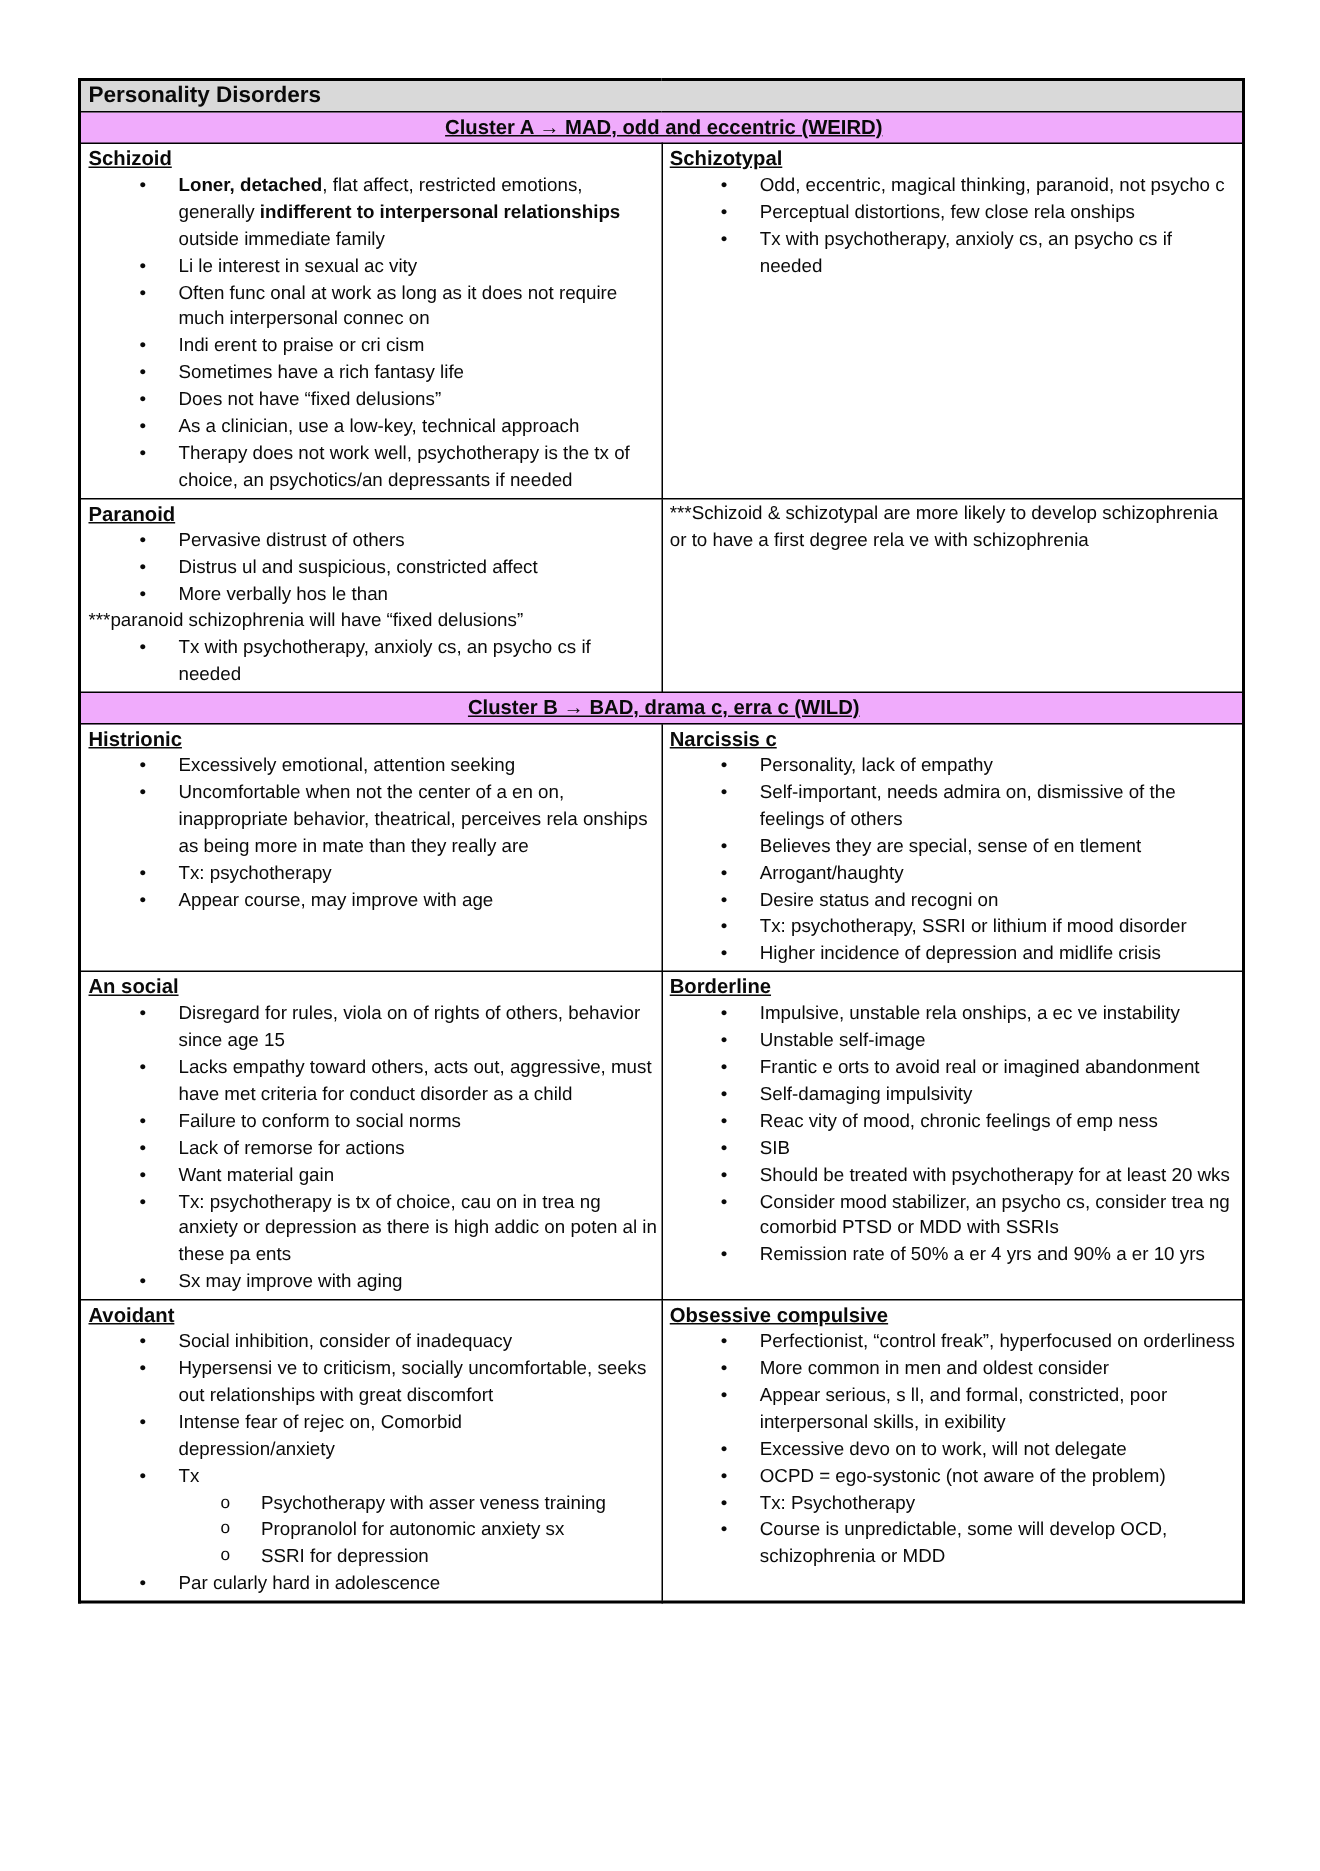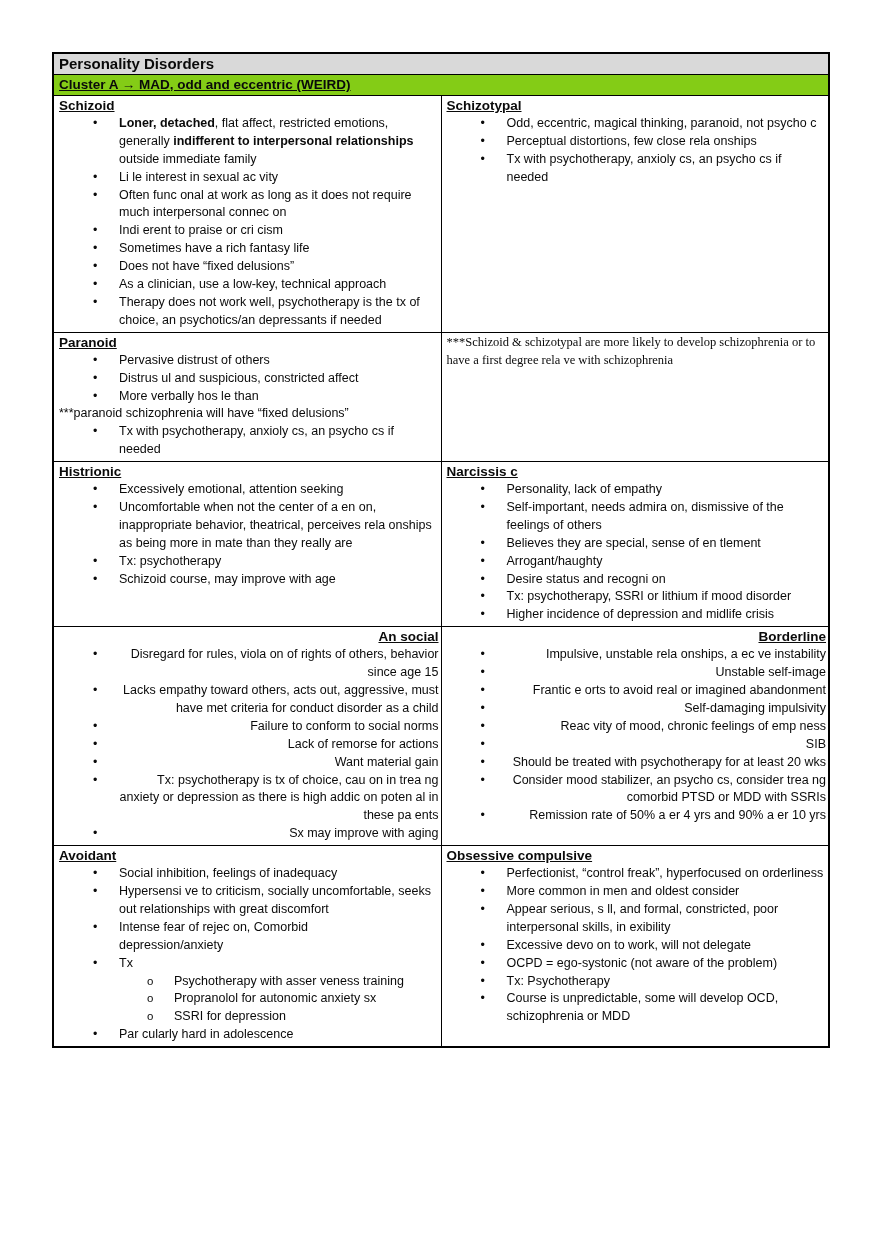--- a/index.html
+++ b/index.html
@@ -30,22 +30,22 @@
   tr.title-row th {
     background: #d9d9d9;
     text-align: left;
     font-size: 15px;
     font-weight: bold;
     padding: 1px 2px 1px 5px;
     height: 19px;
     line-height: 18px;
   }
   tr.cluster-row th {
-    background: #84cc16;
-    text-align: left;
+    background: #f0abfc;
+    text-align: center;
     font-size: 13.5px;
     font-weight: bold;
     padding: 1px 2px 2px 5px;
     height: 19px;
     line-height: 17px;
   }
   tr.cluster-row th .u { text-decoration: underline; }
 
   .cell {
     padding: 1px 2px 2px 5px;
@@ -57,26 +57,26 @@
     font-size: 13.5px;
     line-height: 17.9px;
     text-decoration: underline;
   }
   .item { position: relative; padding-left: 60px; }
   .item .marker { position: absolute; left: 34px; top: 0; }
   .item.sub { padding-left: 115px; }
   .item.sub .marker { left: 88px; font-size: 11.5px; }
   .item.plain { padding-left: 0; }
   .item-text { white-space: pre-wrap; }
-  .note { white-space: pre-wrap; font-family: Liberation Serif, serif; }
+  .note { white-space: pre-wrap; }
 
   tr.row-a1 td { height: 232px; }
   tr.row-a2 td { height: 125px; }
   tr.row-b1 td { height: 161px; margin-left: 40px; }
-  tr.row-b2 td { height: 215px; text-align: right; }
+  tr.row-b2 td { height: 215px; }
   tr.row-c1 td { height: 193px; }
 </style>
 </head>
 <body>
 
 <div class="page">
   <table class="pd-table">
     <colgroup>
         <col>
         <col>
@@ -128,29 +128,32 @@
                 <div class="item plain"><span class="item-text">***paranoid schizophrenia will have “fixed delusions”</span></div>
                 <div class="item bullet"><span class="marker">•</span><span class="item-text">Tx with psychotherapy, anxioly&nbsp;cs, an&nbsp;psycho&nbsp;cs if needed</span></div>
               </div>
           </div>
         </td>
         <td>
           <div class="cell note">***Schizoid &amp; schizotypal are more likely to develop schizophrenia or to have a first degree rela&nbsp;ve with schizophrenia</div>
         </td>
       </tr>
 
+      <tr class="cluster-row">
+        <th colspan="2"><span class="u">Cluster B → BAD, drama&nbsp;c, erra&nbsp;c (WILD)</span></th>
+      </tr>
       <tr class="row-b1">
         <td>
           <div class="cell">
             <div class="cell-heading">Histrionic</div>
             <div>
                 <div class="item bullet"><span class="marker">•</span><span class="item-text">Excessively emotional, attention seeking</span></div>
                 <div class="item bullet"><span class="marker">•</span><span class="item-text">Uncomfortable when not the center of a&nbsp;en&nbsp;on, inappropriate behavior, theatrical, perceives rela&nbsp;onships as being more in&nbsp;mate than they really are</span></div>
                 <div class="item bullet"><span class="marker">•</span><span class="item-text">Tx: psychotherapy</span></div>
-                <div class="item bullet"><span class="marker">•</span><span class="item-text">Schizoid course, may improve with age</span></div>
+                <div class="item bullet"><span class="marker">•</span><span class="item-text">Appear course, may improve with age</span></div>
               </div>
           </div>
         </td>
         <td>
           <div class="cell">
             <div class="cell-heading">Narcissis&nbsp;c</div>
             <div>
                 <div class="item bullet"><span class="marker">•</span><span class="item-text">Personality, lack of empathy</span></div>
                 <div class="item bullet"><span class="marker">•</span><span class="item-text">Self-important, needs admira&nbsp;on, dismissive of the feelings of others</span></div>
                 <div class="item bullet"><span class="marker">•</span><span class="item-text">Believes they are special, sense of en&nbsp;tlement</span></div>
@@ -193,21 +196,21 @@
               </div>
           </div>
         </td>
       </tr>
 
       <tr class="row-c1">
         <td>
           <div class="cell">
             <div class="cell-heading">Avoidant</div>
             <div>
-                <div class="item bullet"><span class="marker">•</span><span class="item-text">Social inhibition, feelings of inadequacy</span></div>
+                <div class="item bullet"><span class="marker">•</span><span class="item-text">Social inhibition, consider of inadequacy</span></div>
                 <div class="item bullet"><span class="marker">•</span><span class="item-text">Hypersensi&nbsp;ve to criticism, socially uncomfortable, seeks out relationships with great discomfort</span></div>
                 <div class="item bullet"><span class="marker">•</span><span class="item-text">Intense fear of rejec&nbsp;on, Comorbid
 depression/anxiety</span></div>
                 <div class="item bullet"><span class="marker">•</span><span class="item-text">Tx</span></div>
                 <div class="item sub"><span class="marker">o</span><span class="item-text">Psychotherapy with asser&nbsp;veness training</span></div>
                 <div class="item sub"><span class="marker">o</span><span class="item-text">Propranolol for autonomic anxiety sx</span></div>
                 <div class="item sub"><span class="marker">o</span><span class="item-text">SSRI for depression</span></div>
                 <div class="item bullet"><span class="marker">•</span><span class="item-text">Par&nbsp;cularly hard in adolescence</span></div>
               </div>
           </div>

